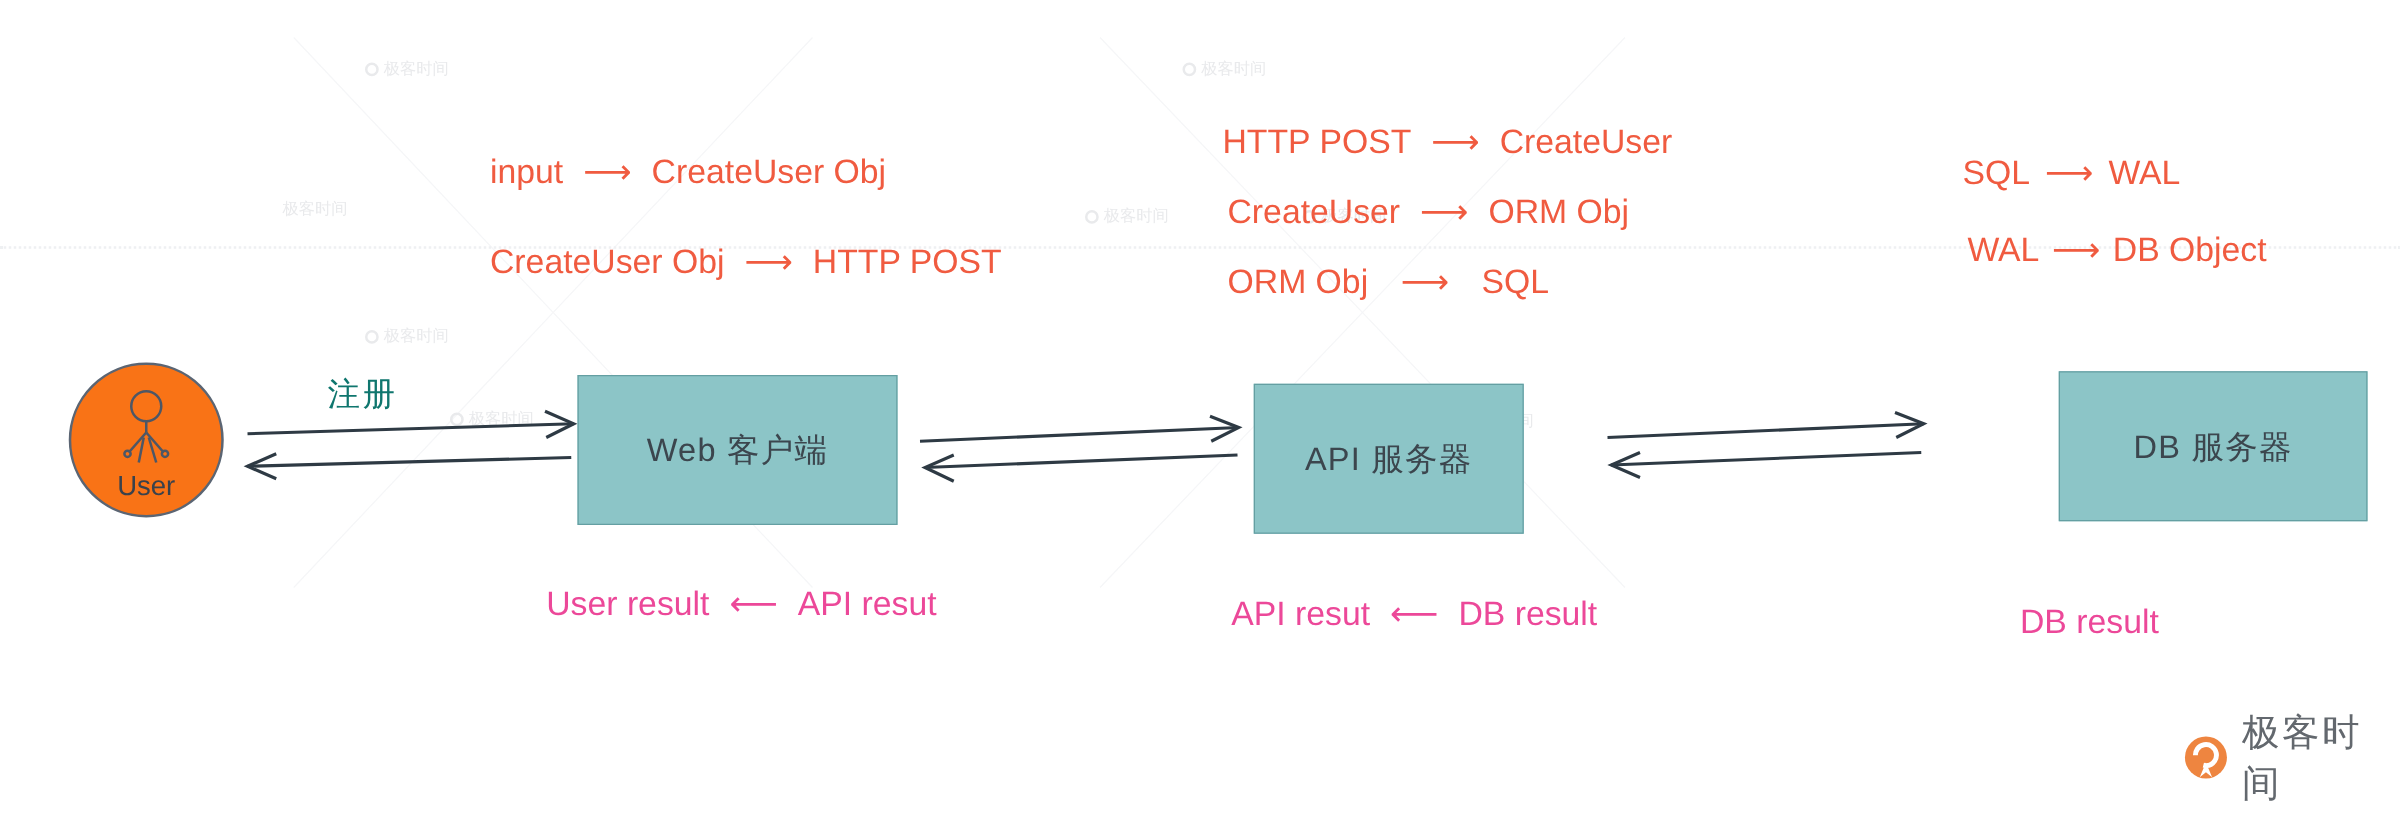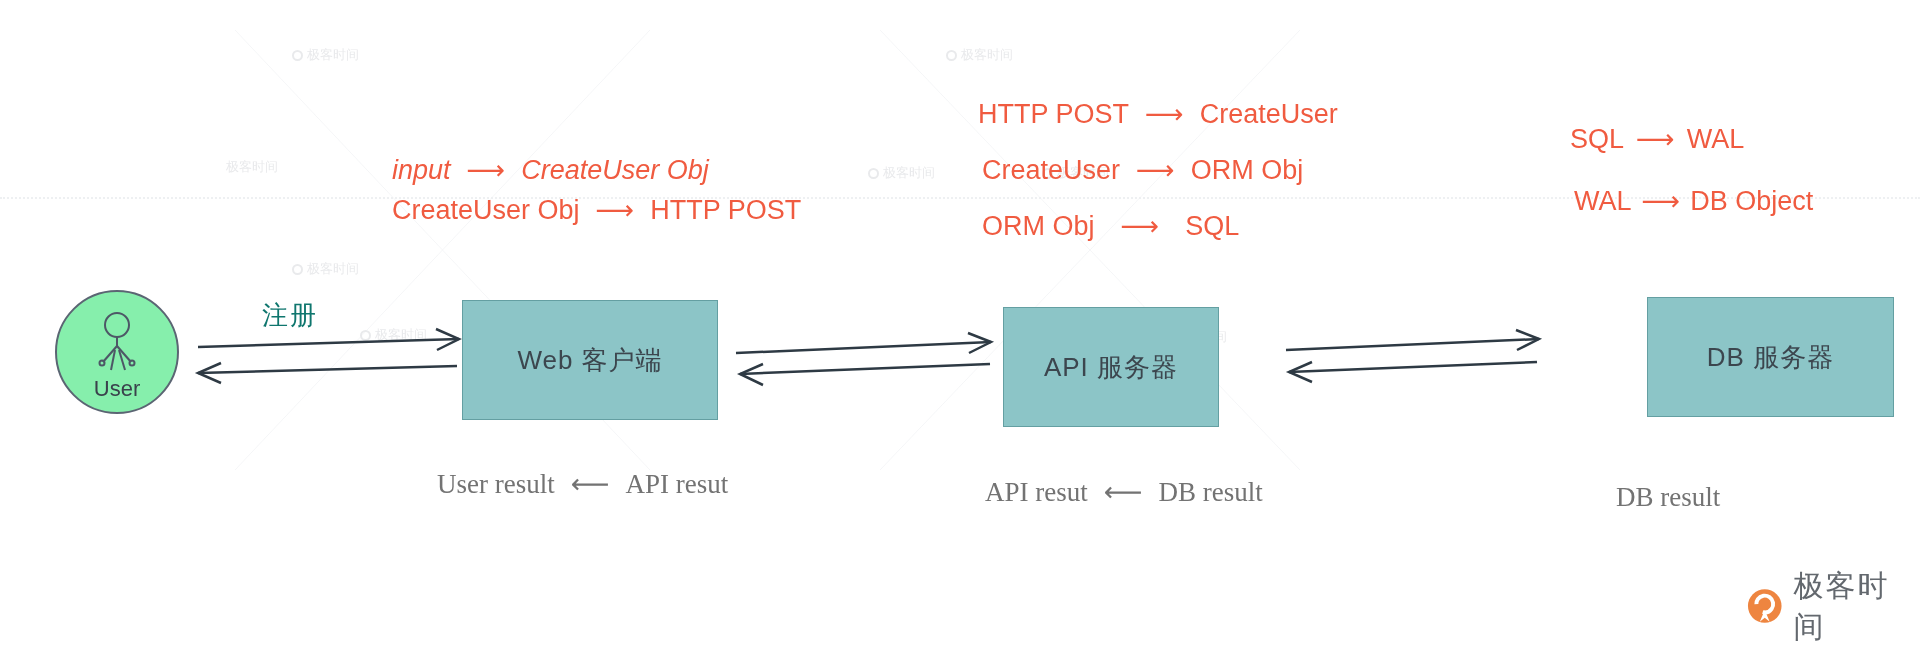--- a/index.html
+++ b/index.html
@@ -33,38 +33,38 @@
     border: 1px solid #649fa2;
     display: flex; align-items: center; justify-content: center;
     color: #3c464e; font-size: 26px; letter-spacing: 1px;
   }
   .node-web { left: 462px; top: 300px; width: 256px; height: 120px; }
   .node-api { left: 1003px; top: 307px; width: 216px; height: 120px; }
   .node-db  { left: 1647px; top: 297px; width: 247px; height: 120px; }
   
   .actor {
     position: absolute; left: 55px; top: 290px; width: 124px; height: 124px;
-    background: #86efac; border: 2px solid #5b6573; border-radius: 50%;
+    background: #f97316; border: 2px solid #5b6573; border-radius: 50%;
     display: flex; flex-direction: column; align-items: center; justify-content: flex-end;
     padding-bottom: 10px;
   }
   .actor-label { color: #3a424c; font-size: 22px; }
   .actor-figure { position: absolute; top: 18px; left: 50%; transform: translateX(-50%); }
   .register {
     position: absolute; left: 262px; top: 298px;
     color: #0f766e; font-size: 26px; letter-spacing: 2px;
   }
   
   .flow {
     position: absolute; display: flex; align-items: center; white-space: nowrap;
     font-size: 27px;
   }
   .flow .arr { margin: 0 16px; font-size: 27px; }
   .orange { color: #f05b40; }
-  .blue   { color: #737373; font-family: Liberation Serif, serif; }
+  .blue   { color: #ec4899; }
   
   .logo {
     position: absolute; left: 1744px; top: 566px;
     display: flex; align-items: center; gap: 8px;
   }
   .logo-text { color: #63686e; font-size: 30px; letter-spacing: 2px; }
 </style>
 </head>
 <body>
 
@@ -169,21 +169,21 @@
   <div class="node node-web">
     <span>Web 客户端</span>
   </div>
   <div class="node node-api">
     <span>API 服务器</span>
   </div>
   <div class="node node-db">
     <span>DB 服务器</span>
   </div>
 
-  <div class="flow orange" style="left:392px; top:154px;font-style:italic;">
+  <div class="flow orange" style="left:392px; top:122px;">
     <span>input</span>
     <span class="arr">⟶</span>
     <span>CreateUser Obj</span>
   </div>
   <div class="flow orange" style="left:392px; top:194px;">
     <span>CreateUser Obj</span>
     <span class="arr">⟶</span>
     <span>HTTP POST</span>
   </div>
 

